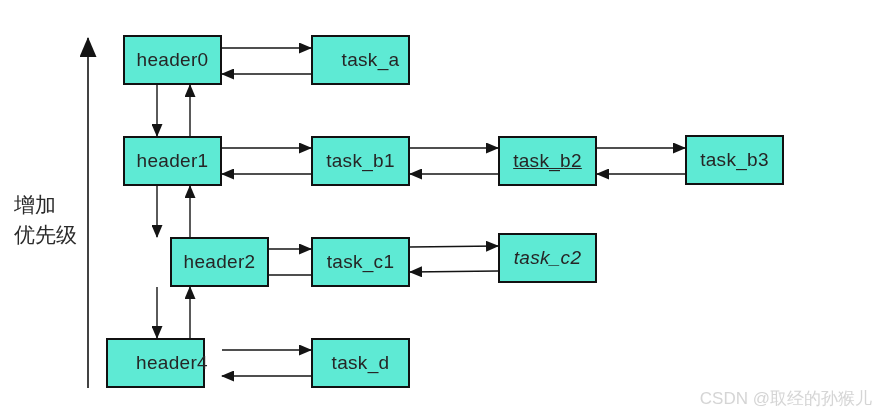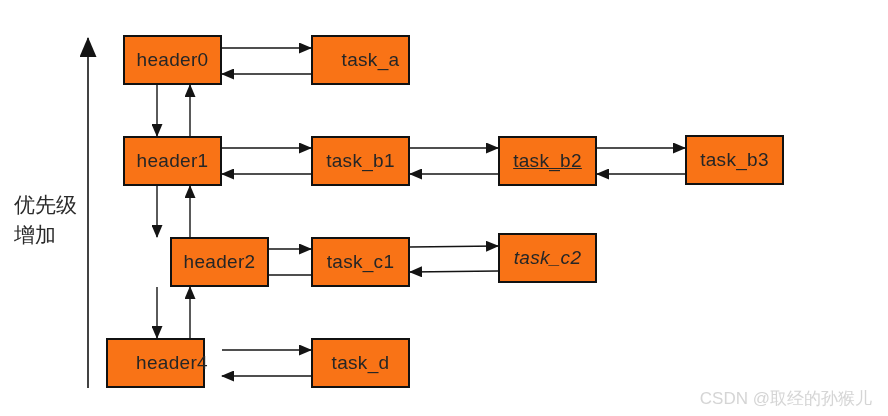--- a/index.html
+++ b/index.html
@@ -11,21 +11,21 @@
     overflow:hidden;
   }
   .lines{position:absolute;left:0;top:0;}
   .edge{stroke:#141414;stroke-width:1.4;fill:none;}
   .axis-arrow{stroke:#141414;stroke-width:1.6;fill:none;}
   .node{
     position:absolute;
     width:99px;height:50px;
     box-sizing:border-box;
     border:2px solid #111111;
-    background:#f97316;
+    background:#5eead4;
     display:flex;align-items:center;justify-content:center;
     font-size:19px;color:#262626;
     letter-spacing:0.3px;
   }
   .n-header0{left:123px;top:35px;}
   .n-task_a {left:311px;top:35px;padding-left:20px;}
   .n-header1{left:123px;top:136px;justify-content:center;}
   .n-task_b1{left:311px;top:136px;}
   .n-task_b2{left:498px;top:136px;text-decoration:underline;}
   .n-task_b3{left:685px;top:135px;}
@@ -123,19 +123,19 @@
     <span>task_c2</span>
   </div>
   <div class="node n-header4">
     <span>header4</span>
   </div>
   <div class="node n-task_d">
     <span>task_d</span>
   </div>
 
   <div class="axis-label">
+    <div>增加</div>
     <div>优先级</div>
-    <div>增加</div>
   </div>
 
   <div class="watermark">CSDN @取经的孙猴儿</div>
 
 </div>
 
 </body></html>

